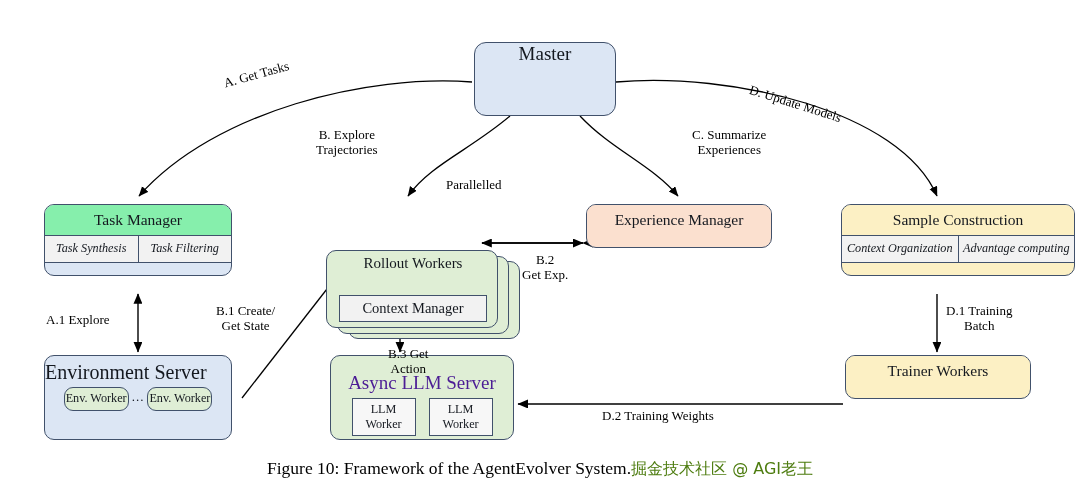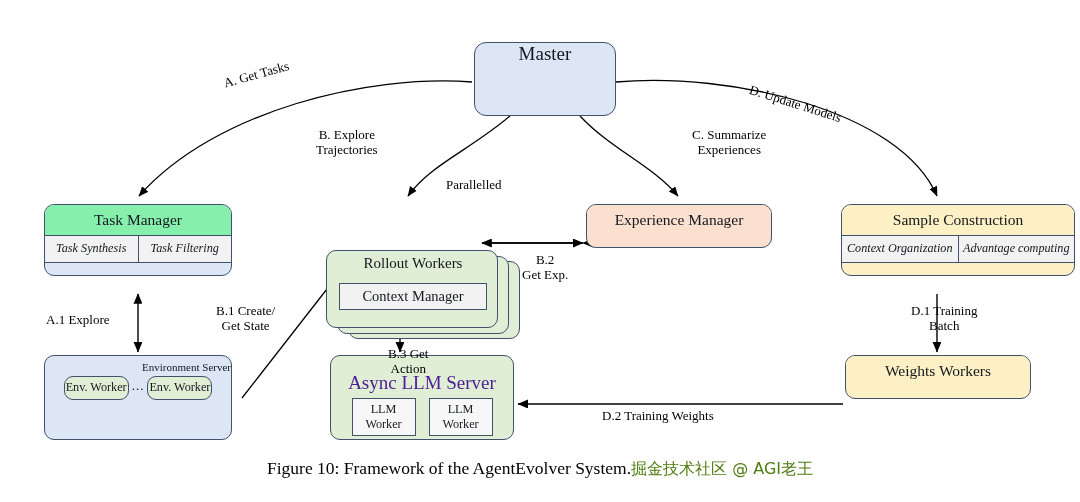--- a/index.html
+++ b/index.html
@@ -94,22 +94,22 @@
   #env-server {
     position: absolute;
     left: 44px; top: 355px;
     width: 188px; height: 85px;
     background: #dce6f4;
     border: 1.3px solid #41516b;
     border-radius: 10px;
     box-sizing: border-box;
   }
   #env-server .srv-title {
-    text-align: right;
-    font-size: 11px;
+    text-align: left;
+    font-size: 20px;
     padding-top: 5px;
     color: #14181f;
     white-space: nowrap;
   }
   #env-server .workers {
     display: flex; align-items: center; justify-content: center;
     gap: 3px;
     margin-top: 3px;
   }
   .env-worker {
@@ -137,21 +137,21 @@
   }
   .stack-layer.l3 { left: 22px; top: 11px; }
   .stack-layer.l2 { left: 11px; top: 6px;  }
   .stack-layer.l1 { left: 0px;  top: 0px;  }
   #rollout-title {
     position: absolute; left: 0; top: 4px; width: 172px;
     text-align: center; font-size: 15px; color: #14181f; white-space: nowrap;
   }
   #context-manager {
     position: absolute;
-    left: 12px; top: 32px;
+    left: 12px; top: 44px;
     width: 148px; height: 27px;
     background: #f2f2f2;
     border: 1.3px solid #41516b;
     box-sizing: border-box;
     display: flex; align-items: center; justify-content: center;
     font-size: 14.5px;
     color: #14181f;
     white-space: nowrap;
   }
 
@@ -313,21 +313,21 @@
     <div class="srv-title">Async LLM Server</div>
     <div class="workers">
       <div class="llm-worker">LLM
 Worker</div>
       <div class="llm-worker">LLM
 Worker</div>
     </div>
   </div>
 
   <div id="trainer-workers" class="node yellow">
-    <div class="title">Weights Workers</div>
+    <div class="title">Trainer Workers</div>
     <div class="foot"></div>
   </div>
 
   <div class="elabel rot-a" style="left:222px; top:76px;">A. Get Tasks</div>
 
   <div class="elabel" style="left:316px; top:127px;">B. Explore
 Trajectories</div>
 
   <div class="elabel" style="left:692px; top:127px;">C. Summarize
 Experiences</div>
@@ -338,21 +338,21 @@
 
   <div class="elabel" style="left:216px; top:303px;">B.1 Create/
 Get State</div>
 
   <div class="elabel" style="left:522px; top:252px;">B.2
 Get Exp.</div>
 
   <div class="elabel" style="left:388px; top:310px;margin-top:36px;">B.3 Get
 Action</div>
 
-  <div class="elabel" style="left:911px; top:303px;">D.1 Training
+  <div class="elabel" style="left:946px; top:303px;">D.1 Training
 Batch</div>
 
   <div class="elabel" style="left:602px; top:408px;">D.2 Training Weights</div>
 
   <div id="caption">
     <span class="cap-text">Figure 10: Framework of the AgentEvolver System.</span><span id="watermark">掘金技术社区 @ AGI老王</span>
   </div>
 
 </div>
 

